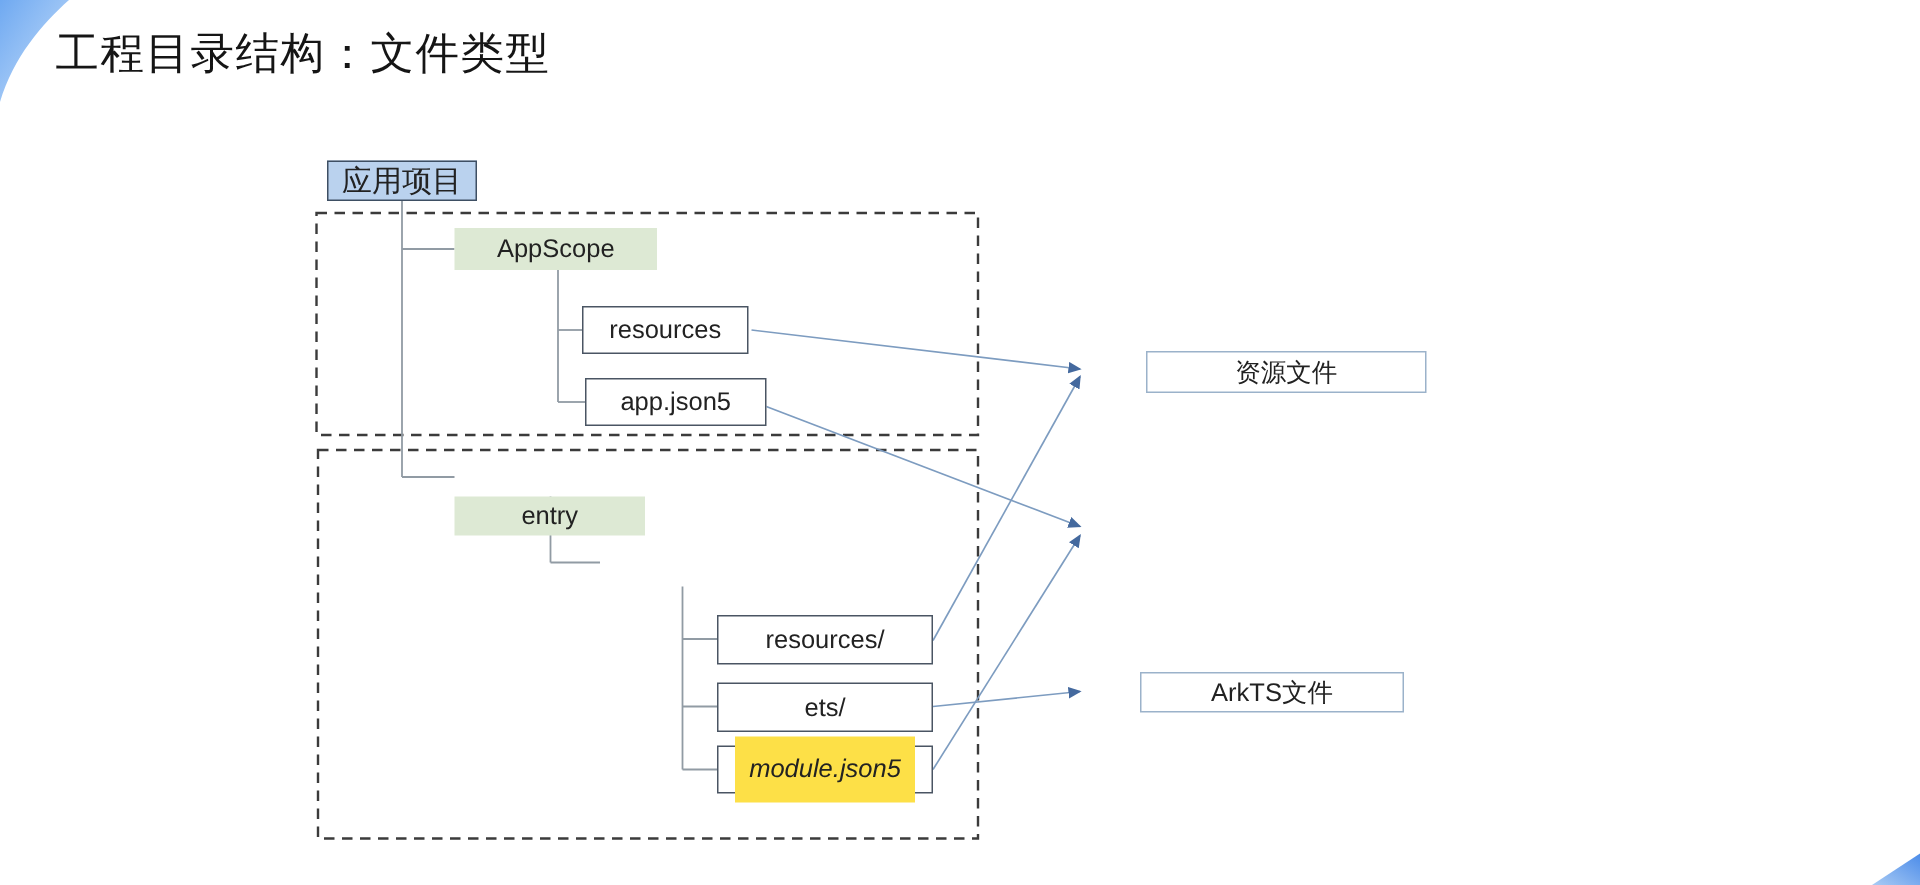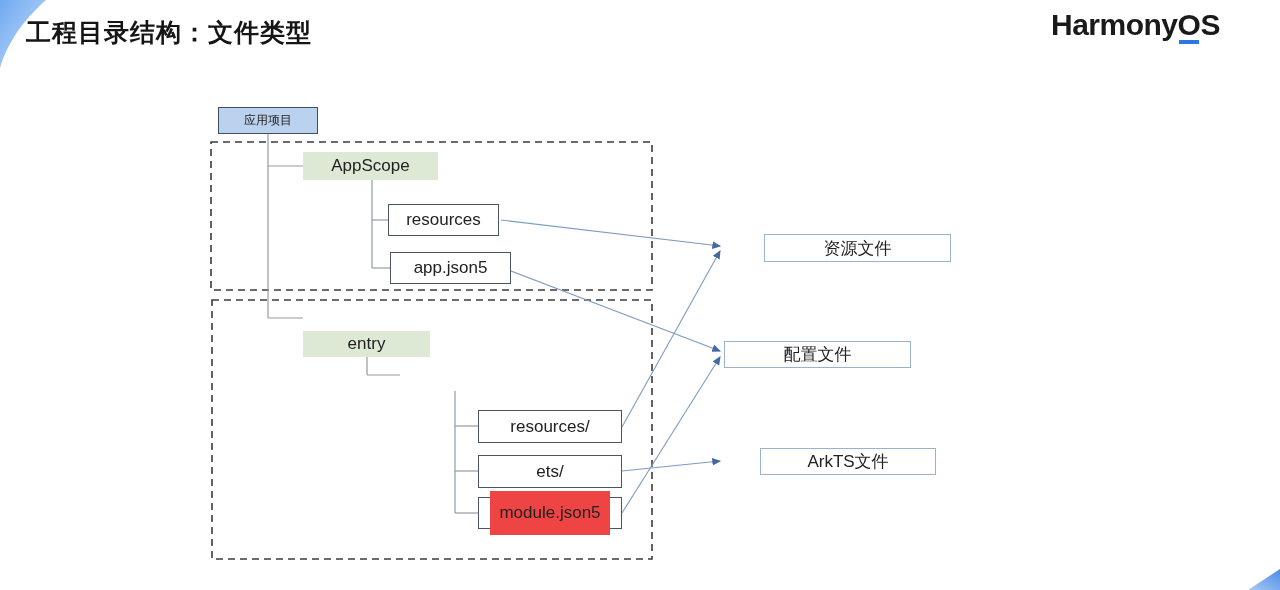--- a/index.html
+++ b/index.html
@@ -5,44 +5,44 @@
   * { margin:0; padding:0; box-sizing:border-box; }
   html,body { background:#ffffff; }
   body { font-family:"Liberation Sans","DejaVu Sans",sans-serif; }
   .slide {
     position:relative; width:1280px; height:590px; background:#ffffff; overflow:hidden;
   }
   .layer { position:absolute; left:0; top:0; width:1280px; height:590px; }
   svg.layer { pointer-events:none; }
 
   .page-title {
-    position:absolute; left:26px; top:16px;
-    font-size:25px; font-weight:700; color:#151515; letter-spacing:1px;
+    position:absolute; left:37px; top:16px;
+    font-size:29px; font-weight:400; color:#151515; letter-spacing:1px;
   }
 
   .logo {
     position:absolute; left:1051px; top:8px;
     font-size:30px; font-weight:700; color:#1a1a1a; letter-spacing:-0.5px;
   }
   .logo-o { position:relative; display:inline-block; }
   .logo-o::after {
     content:""; position:absolute; left:1px; right:1px; bottom:-2px;
     height:4px; background:#2879e2;
   }
 
   .node {
     position:absolute; display:flex; align-items:center; justify-content:center;
     font-size:17px; color:#222222; white-space:nowrap;
   }
-  .root-node { background:#bad2ee; border:1.6px solid #3e4f63; font-size:12px; }
+  .root-node { background:#bad2ee; border:1.6px solid #3e4f63; font-size:20px; }
   .folder-node { background:#dde9d4; }
   .file-node { background:#ffffff; border:1.6px solid #4a5563; }
   .file-node-strong { background:#ffffff; border:2px solid #3d4856; }
   .category-node { background:#ffffff; border:1.3px solid #9bb2ca; }
-  .highlight-label { background:#ef4444; padding:12px 9px; }
+  .highlight-label { background:#fde047; padding:12px 9px;font-style:italic; }
 
   
   .pos-root        { left:218px; top:107px; width:100px; height:27px; }
   .pos-appscope    { left:303px; top:152px; width:135px; height:28px;text-align:center; }
   .pos-resources   { left:388px; top:204px; width:111px; height:32px; }
   .pos-appjson5    { left:390px; top:252px; width:121px; height:32px; }
   .pos-entry       { left:303px; top:305px; width:127px; height:26px;margin-top:26px; }
   .pos-srcmain     { left:400px; top:359px; width:110px; height:32px; }
   .pos-resourcesd  { left:478px; top:410px; width:144px; height:33px; }
   .pos-etsd        { left:478px; top:455px; width:144px; height:33px; }
@@ -96,23 +96,20 @@
       <path d="M501,220 L720,246"></path>
       <path d="M503,268 L720,351"></path>
       <path d="M622,427 L720,251"></path>
       <path d="M622,471 L720,461"></path>
       <path d="M622,513 L720,357"></path>
     </g>
   </svg>
 
   <h1 class="page-title">工程目录结构：文件类型</h1>
 
-  <div class="logo">
-    <span>Harmony</span><span class="logo-o">O</span><span>S</span>
-  </div>
 
   <div class="node root-node pos-root">应用项目</div>
 
   <div class="node folder-node pos-appscope">AppScope</div>
 
   <div class="node file-node pos-resources">resources</div>
 
   <div class="node file-node pos-appjson5">app.json5</div>
 
   <div class="node folder-node pos-entry">entry</div>
@@ -121,17 +118,16 @@
   <div class="node file-node pos-resourcesd">resources/</div>
 
   <div class="node file-node pos-etsd">ets/</div>
 
   <div class="node file-node pos-modulejson5">
     <span class="highlight-label">module.json5</span>
   </div>
 
   <div class="node category-node pos-cat-res">资源文件</div>
 
-  <div class="node category-node pos-cat-cfg">配置文件</div>
 
   <div class="node category-node pos-cat-arkts">ArkTS文件</div>
 
 </div>
 
 </body></html>

